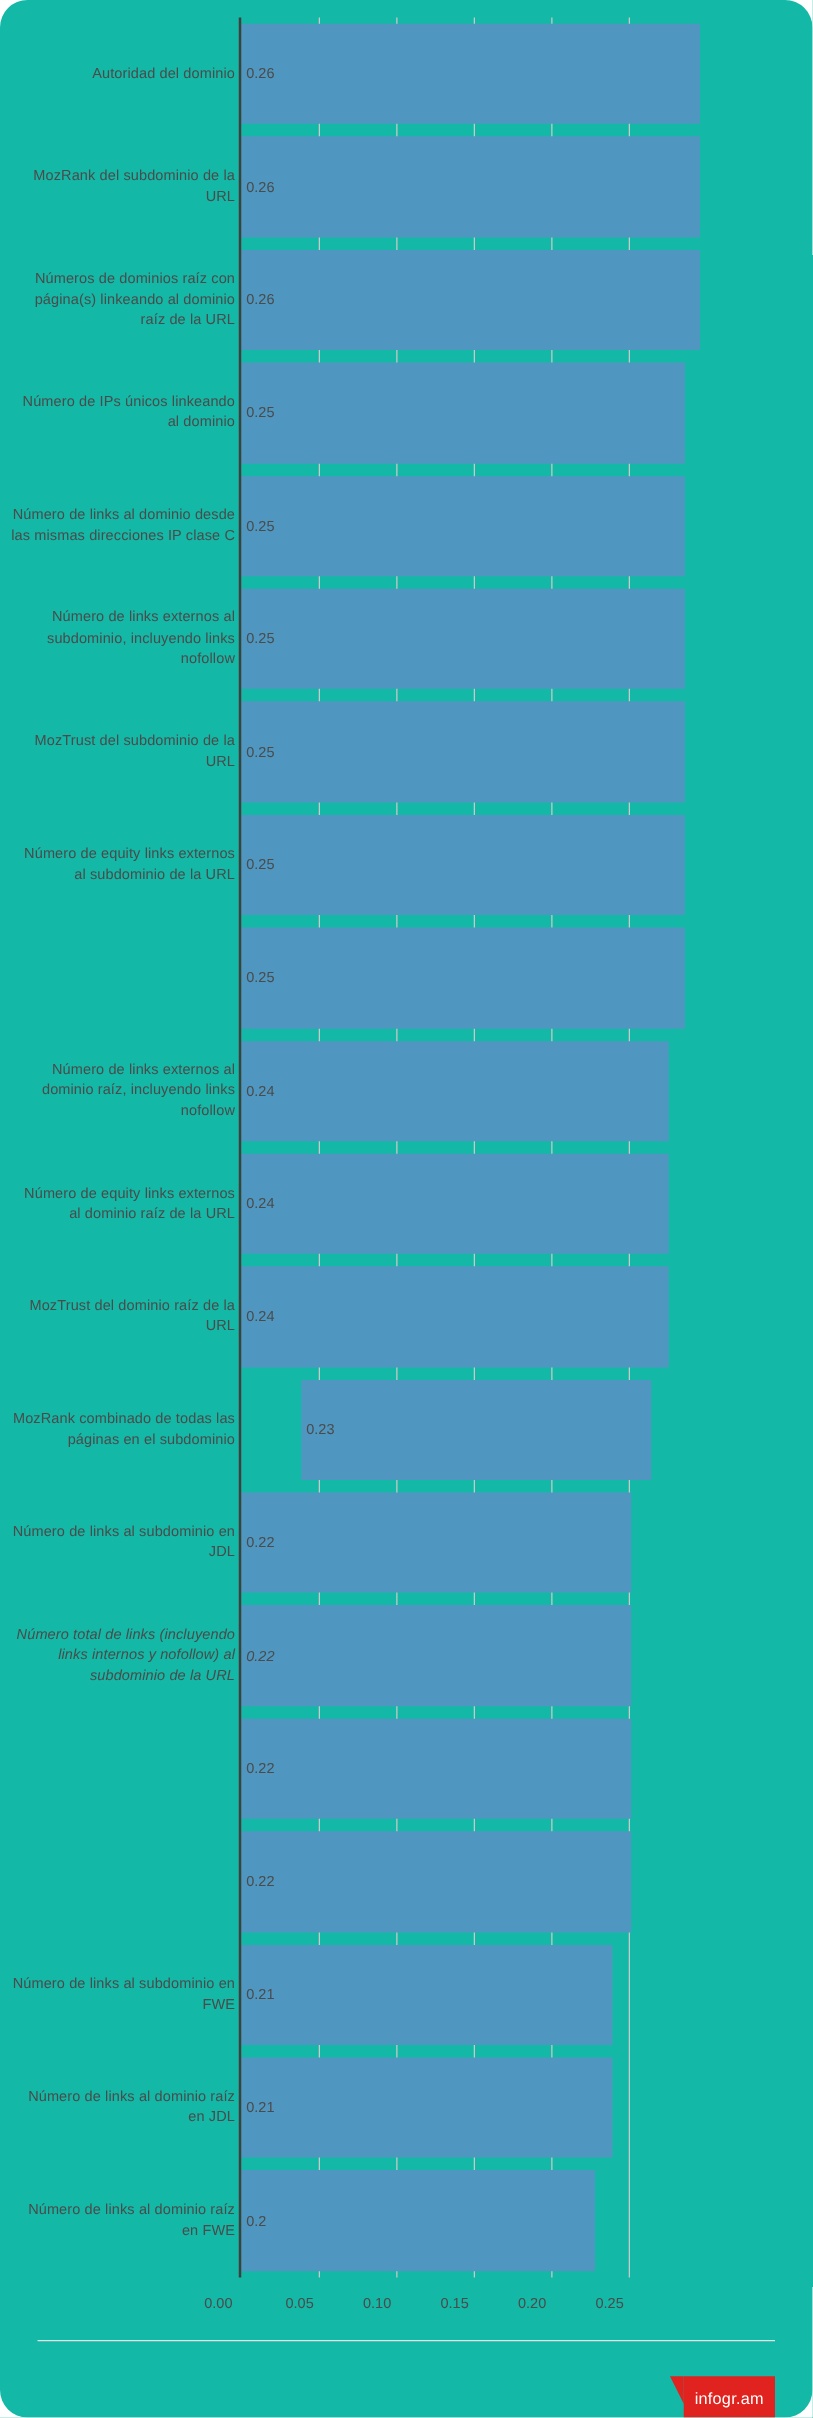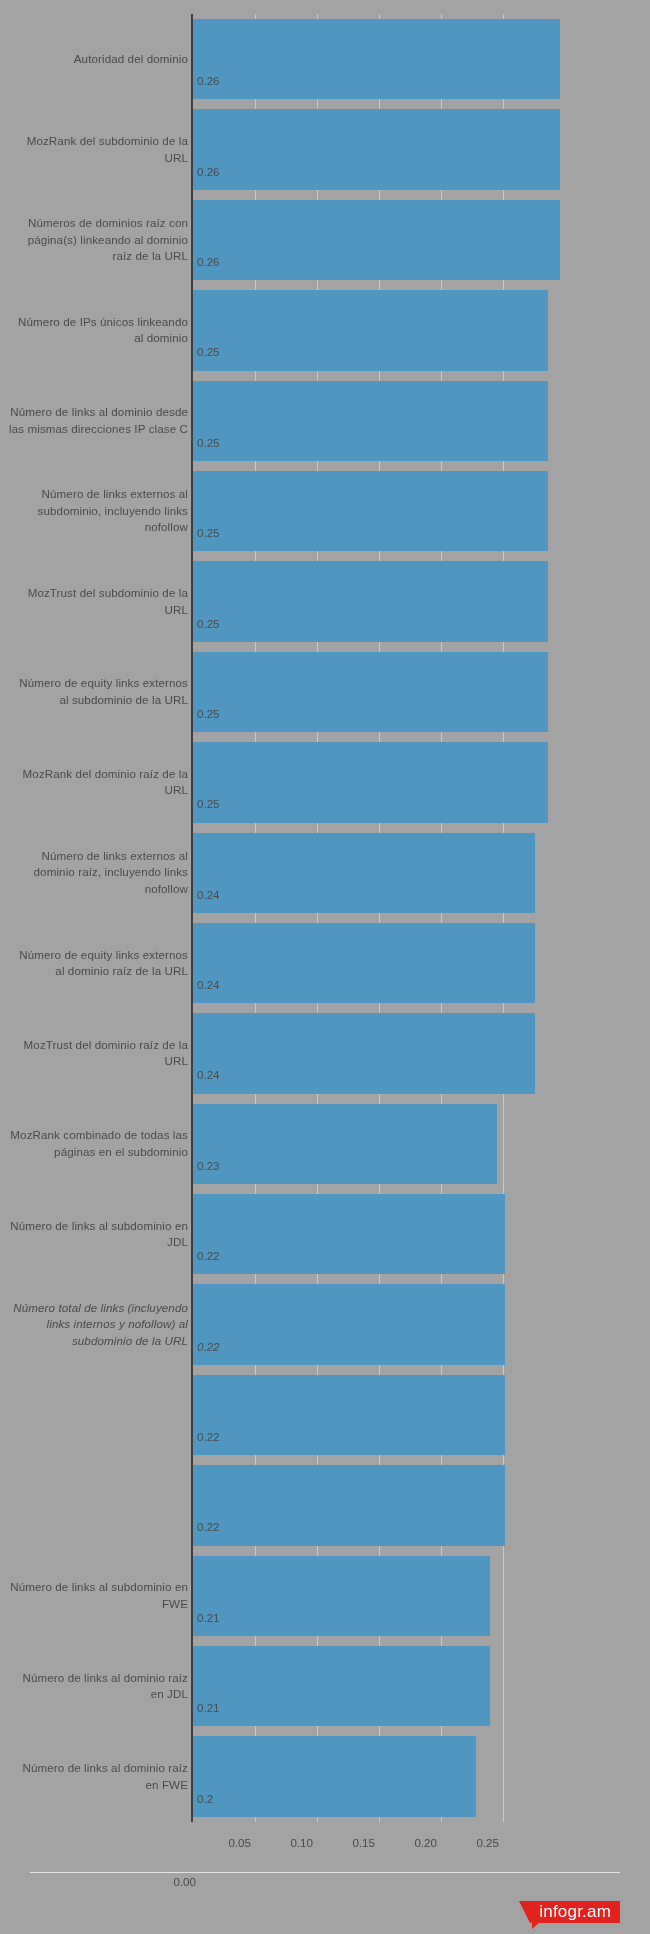--- a/index.html
+++ b/index.html
@@ -7,22 +7,23 @@
     width: 650px;
     height: 1934px;
     background: #ffffff;
     font-family: "Liberation Sans", sans-serif;
   }
 
   .chart-root {
     position: relative;
     width: 650px;
     height: 1934px;
-    background: #a3a3a3;
+    background: #14b8a6;
     overflow: hidden;
+    border-radius: 22px;
   }
 
   
   .plot-area {
     position: absolute;
     left: 0;
     top: 0;
     width: 650px;
     height: 1822px;
   }
@@ -87,21 +88,20 @@
   }
 
   .bar-value {
     position: absolute;
     left: 4px;
     top: 50%;
     transform: translateY(-50%);
     font-size: 11.6px;
     color: #4b4b4b;
     white-space: nowrap;
-    margin-top: 21px;
   }
 
   
   .x-axis {
     position: absolute;
     left: 0;
     top: 1836px;
     width: 650px;
     height: 20px;
   }
@@ -122,26 +122,26 @@
     left: 30px;
     top: 1872px;
     width: 590px;
     height: 1px;
     background: #e2e2e2;
   }
   .brand-badge {
     position: absolute;
     top: 1901px;
     right: 30px;
-    height: 22px;
+    height: 34px;
     display: flex;
     align-items: center;
     background: #e0231e;
     color: #ffffff;
-    font-size: 17px;
+    font-size: 13px;
     padding: 0 9px;
     letter-spacing: 0.2px;
   }
   .brand-badge::before {
     content: "";
     position: absolute;
     left: -11px;
     top: 0;
     width: 0; height: 0;
     border-style: solid;
@@ -232,21 +232,20 @@
         </div>
         <div class="bar-row" style="height: 90.4px;">
           <div class="cat-label">Número de equity links externos al subdominio de la URL</div>
           <div class="bar-wrap" style="padding-top: 5px; padding-bottom: 5px; width: 355px;">
             <div class="bar" style="background: rgb(79, 151, 192); height: 80.4px;">
               <span class="bar-value">0.25</span>
             </div>
           </div>
         </div>
         <div class="bar-row" style="height: 90.4px;">
-          <div class="cat-label">MozRank del dominio raíz de la URL</div>
           <div class="bar-wrap" style="padding-top: 5px; padding-bottom: 5px; width: 355px;">
             <div class="bar" style="background: rgb(79, 151, 192); height: 80.4px;">
               <span class="bar-value">0.25</span>
             </div>
           </div>
         </div>
         <div class="bar-row" style="height: 90.4px;">
           <div class="cat-label">Número de links externos al dominio raíz, incluyendo links nofollow</div>
           <div class="bar-wrap" style="padding-top: 5px; padding-bottom: 5px; width: 342px;">
             <div class="bar" style="background: rgb(79, 151, 192); height: 80.4px;">
@@ -265,21 +264,21 @@
         <div class="bar-row" style="height: 90.4px;">
           <div class="cat-label">MozTrust del dominio raíz de la URL</div>
           <div class="bar-wrap" style="padding-top: 5px; padding-bottom: 5px; width: 342px;">
             <div class="bar" style="background: rgb(79, 151, 192); height: 80.4px;">
               <span class="bar-value">0.24</span>
             </div>
           </div>
         </div>
         <div class="bar-row" style="height: 90.4px;">
           <div class="cat-label">MozRank combinado de todas las páginas en el subdominio</div>
-          <div class="bar-wrap" style="padding-top: 5px; padding-bottom: 5px; width: 304px;">
+          <div class="bar-wrap" style="padding-top: 5px; padding-bottom: 5px; width: 328px; padding-left: 48px;">
             <div class="bar" style="background: rgb(79, 151, 192); height: 80.4px;">
               <span class="bar-value">0.23</span>
             </div>
           </div>
         </div>
         <div class="bar-row" style="height: 90.4px;">
           <div class="cat-label">Número de links al subdominio en JDL</div>
           <div class="bar-wrap" style="padding-top: 5px; padding-bottom: 5px; width: 312px;">
             <div class="bar" style="background: rgb(79, 151, 192); height: 80.4px;">
               <span class="bar-value">0.22</span>
@@ -329,21 +328,21 @@
           <div class="bar-wrap" style="padding-top: 5px; padding-bottom: 5px; width: 283px;">
             <div class="bar" style="background: rgb(79, 151, 192); height: 80.4px;">
               <span class="bar-value">0.2</span>
             </div>
           </div>
         </div>
       </div>
   </div>
 
   <div class="x-axis">
-      <div class="x-tick" style="left: 200px; margin-top: 39px;">0.00</div>
+      <div class="x-tick" style="left: 190px;">0.00</div>
       <div class="x-tick" style="left: 255px; text-align: right;">0.05</div>
       <div class="x-tick" style="left: 317px;">0.10</div>
       <div class="x-tick" style="left: 379px;">0.15</div>
       <div class="x-tick" style="left: 441px;">0.20</div>
       <div class="x-tick" style="left: 503px;">0.25</div>
     </div>
 
   <div class="footer-rule"></div>
 
   <div class="brand-badge">infogr.am</div>

